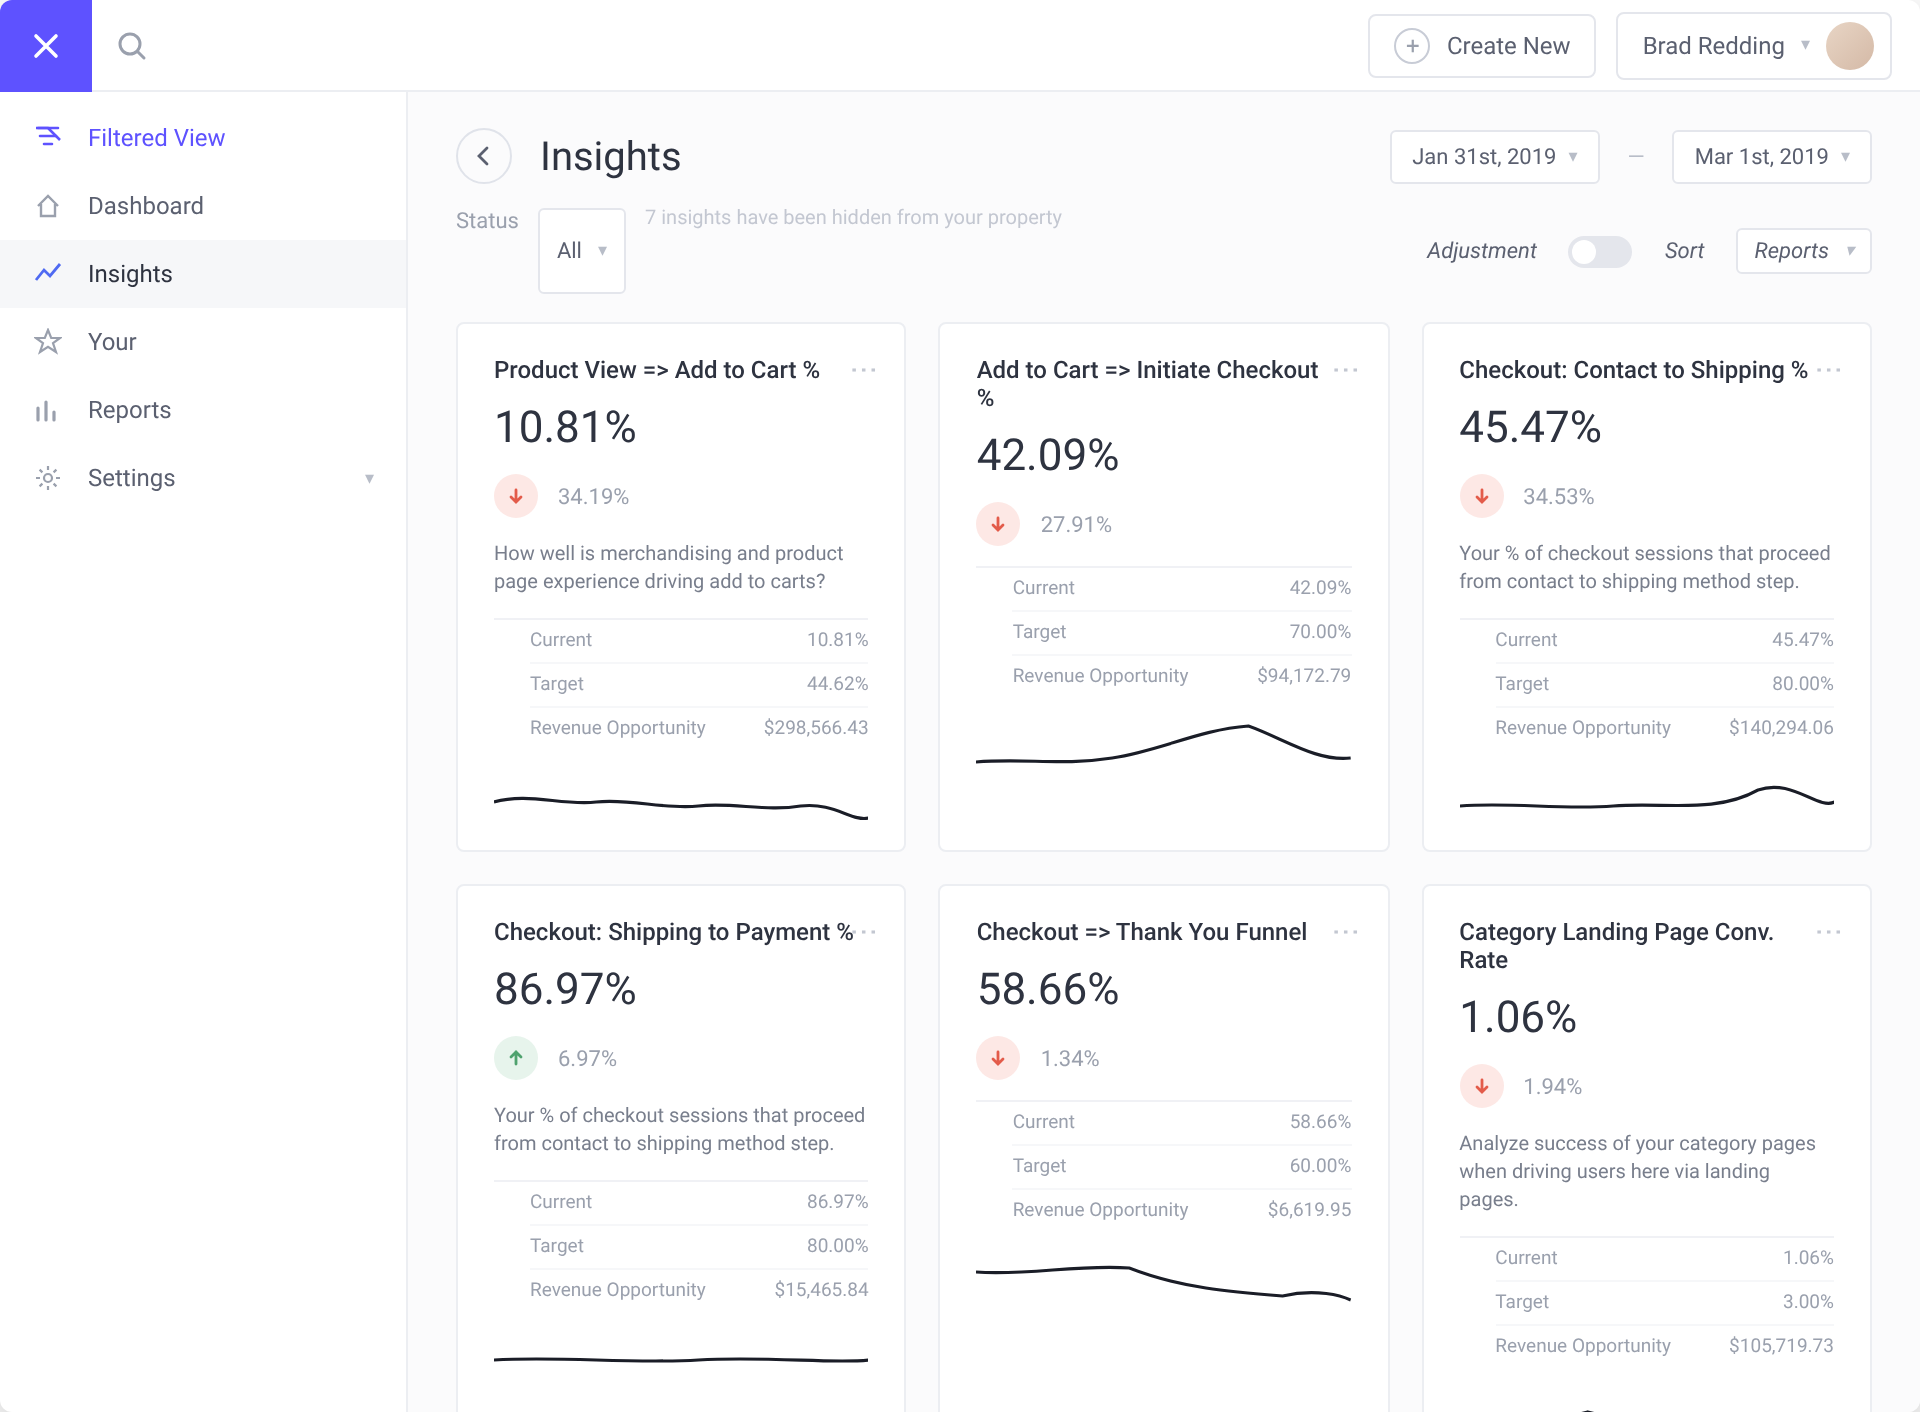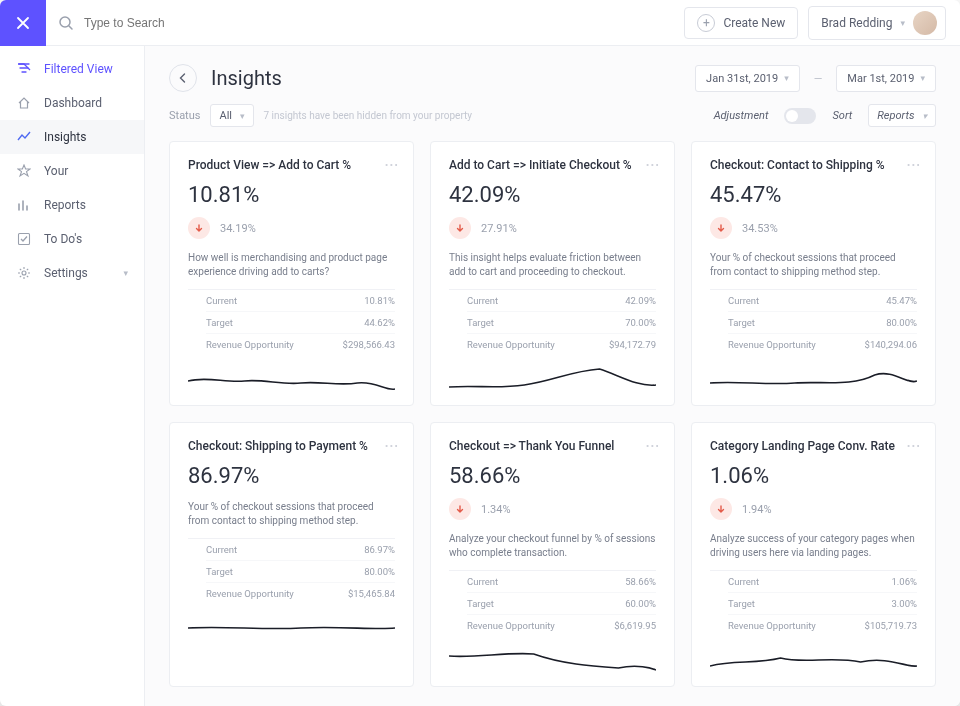--- a/index.html
+++ b/index.html
@@ -11,40 +11,40 @@
 .close-box { width: 46px; height: 46px; background: #5e52ff; display: flex; align-items: center; justify-content: center; color: #fff; }
 .search-wrap { display: flex; align-items: center; flex: 1; padding-left: 12px; gap: 10px; color: #9aa0ad; }
 .search-input { border: none; outline: none; font-size: 12px; color: #9aa0ad; flex: 1; background: transparent; }
 .create-btn { display: flex; align-items: center; gap: 8px; border: 1px solid #e4e6ec; border-radius: 4px; padding: 6px 12px; margin-right: 10px; font-size: 12px; color: #5b6070; cursor: pointer; }
 .create-btn .plus-circ { width: 18px; height: 18px; border: 1px solid #c8ccd6; border-radius: 50%; display: flex; align-items: center; justify-content: center; color: #9aa0ad; font-size: 12px; line-height: 1; }
 .user-box { display: flex; align-items: center; gap: 8px; border: 1px solid #e4e6ec; border-radius: 4px; padding: 4px 8px 4px 12px; margin-right: 14px; font-size: 12px; color: #5b6070; cursor: pointer; }
 .avatar { width: 24px; height: 24px; border-radius: 50%; background: linear-gradient(135deg,#e8d5c5,#d4b9a6); }
 
 
 .body { display: flex; height: calc(100% - 46px); }
-.sidebar { width: 145px; border-right: 1px solid #eceef2; padding-top: 6px; }
+.sidebar { width: 204px; border-right: 1px solid #eceef2; padding-top: 6px; }
 .side-item { display: flex; align-items: center; gap: 12px; padding: 9px 16px; font-size: 12px; color: #5b6070; cursor: pointer; }
 .side-item.filtered { color: #5e52ff; }
 .side-item.active { background: #f6f7f9; color: #2e3340; }
 .side-icon { width: 16px; height: 16px; display: flex; align-items: center; justify-content: center; color: #9aa0ad; flex-shrink: 0; }
 .side-item.filtered .side-icon { color: #5e52ff; }
 .side-chev { margin-left: auto; color: #b8bdc8; }
 
 
 .main { flex: 1; background: #fbfbfc; overflow-y: auto; }
 .main-header { display: flex; align-items: center; padding: 18px 24px 12px 24px; gap: 14px; }
 .back-circ { width: 28px; height: 28px; border: 1px solid #e0e3ea; border-radius: 50%; display: flex; align-items: center; justify-content: center; color: #5b6070; cursor: pointer; }
 .page-title { font-size: 20px; font-weight: 400; color: #2e3340; }
 .date-group { margin-left: auto; display: flex; align-items: center; gap: 14px; font-size: 11px; color: #5b6070; }
 .date-box { border: 1px solid #e4e6ec; background: #fff; border-radius: 3px; padding: 6px 10px; display: flex; align-items: center; gap: 6px; cursor: pointer; }
 .dash { color: #b8bdc8; }
 
-.filter-row { display: flex; align-items: center; padding: 0 24px 14px 24px; font-size: 11px; color: #9aa0ad; gap: 10px; }
+.filter-row { display: flex; padding: 0 24px 14px 24px; font-size: 11px; color: #9aa0ad; gap: 10px; }
 .status-label { color: #9aa0ad; }
-.status-sel { border: 1px solid #e4e6ec; background: #fff; border-radius: 3px; padding: 4px 8px; display: flex; align-items: center; gap: 8px; color: #5b6070; cursor: pointer; }
+.status-sel { border: 1px solid #e4e6ec; background: #fff; border-radius: 3px; padding: 14px 8px; display: flex; align-items: center; gap: 8px; color: #5b6070; cursor: pointer; }
 .hidden-note { color: #c3c7d1; font-size: 10px; }
 .filter-right { margin-left: auto; display: flex; align-items: center; gap: 16px; font-style: italic; }
 .adj-label, .sort-label { color: #5b6070; font-size: 11px; }
 .toggle { width: 32px; height: 16px; border-radius: 10px; background: #e4e6ec; position: relative; cursor: pointer; }
 .toggle::after { content:""; position: absolute; left: 2px; top: 2px; width: 12px; height: 12px; background: #fff; border-radius: 50%; }
 .sort-sel { border: 1px solid #e4e6ec; background: #fff; border-radius: 3px; padding: 4px 8px; display: flex; align-items: center; gap: 8px; color: #5b6070; cursor: pointer; }
 
 
 .cards { display: grid; grid-template-columns: repeat(3, 1fr); gap: 16px; padding: 0 24px 24px 24px; }
 .card { background: #fff; border: 1px solid #eceef2; border-radius: 4px; padding: 16px 18px 10px 18px; position: relative; }
@@ -76,21 +76,20 @@
     <div class="close-box">
       <svg width="14" height="14" viewBox="0 0 14 14">
           <path d="M2 2 L12 12 M12 2 L2 12" stroke="#fff" stroke-width="1.8" stroke-linecap="round"></path>
         </svg>
     </div>
     <div class="search-wrap">
       <svg width="16" height="16" viewBox="0 0 16 16">
           <circle cx="7" cy="7" r="5" fill="none" stroke="#9aa0ad" stroke-width="1.5"></circle>
           <path d="M11 11 L14 14" stroke="#9aa0ad" stroke-width="1.5" stroke-linecap="round"></path>
         </svg>
-      <input class="search-input" placeholder="Type to Search" style="">
     </div>
     <div class="create-btn">
       <span class="plus-circ">+</span>
       <span>Create New</span>
     </div>
     <div class="user-box">
       <span>Brad Redding</span>
       <span class="chev-sm">▾</span>
       <span class="avatar"></span>
     </div>
@@ -132,29 +131,20 @@
           </span>
         <span>Your</span>
       </div>
       <div class="side-item">
         <span class="side-icon">
             <svg width="14" height="14" viewBox="0 0 14 14">
               <path d="M2 12 V6 M6 12 V3 M10 12 V8" stroke="currentColor" stroke-width="1.6" stroke-linecap="round"></path>
             </svg>
           </span>
         <span>Reports</span>
-      </div>
-      <div class="side-item">
-        <span class="side-icon">
-            <svg width="14" height="14" viewBox="0 0 14 14">
-              <rect x="1.5" y="1.5" width="11" height="11" rx="1" fill="none" stroke="currentColor" stroke-width="1.1"></rect>
-              <path d="M4 7 L6 9 L10 4.5" fill="none" stroke="currentColor" stroke-width="1.3"></path>
-            </svg>
-          </span>
-        <span>To Do's</span>
       </div>
       <div class="side-item">
         <span class="side-icon">
             <svg width="14" height="14" viewBox="0 0 14 14">
               <circle cx="7" cy="7" r="2" fill="none" stroke="currentColor" stroke-width="1.1"></circle>
               <path d="M7 1 V3 M7 11 V13 M1 7 H3 M11 7 H13 M2.8 2.8 L4.2 4.2 M9.8 9.8 L11.2 11.2 M11.2 2.8 L9.8 4.2 M4.2 9.8 L2.8 11.2" stroke="currentColor" stroke-width="1.1"></path>
             </svg>
           </span>
         <span>Settings</span>
         <span class="side-chev chev-sm">▾</span>
@@ -241,21 +231,20 @@
     </div>
     <div class="big-val">42.09%</div>
     <div class="change-row">
       <div class="chg-badge down">
                 <svg width="10" height="10" viewBox="0 0 10 10">
                   <path d="M5 2 V8 M2.5 5.5 L5 8 L7.5 5.5" fill="none" stroke="currentColor" stroke-width="1.4" stroke-linecap="round"></path>
                 </svg>
               </div>
       <div class="chg-val">27.91%</div>
     </div>
-    <div class="desc">This insight helps evaluate friction between add to cart and proceeding to checkout.</div>
     <div class="stats">
       <div class="stat-row">
                 <span>Current</span>
                 <span>42.09%</span>
               </div>
       <div class="stat-row">
                 <span>Target</span>
                 <span>70.00%</span>
               </div>
       <div class="stat-row">
@@ -299,20 +288,28 @@
     <div class="spark"><svg viewBox="0 0 220 34" preserveAspectRatio="none">
                 <path d="M0 22 C30 20 60 24 90 22 C120 20 150 26 175 14 C195 8 210 24 220 20"></path>
               </svg></div>
   </div>
           <div class="card">
     <div class="card-title-row">
       <div class="card-title">Checkout: Shipping to Payment %</div>
       <div class="card-menu">⋮</div>
     </div>
     <div class="big-val">86.97%</div>
+    <div class="change-row">
+      <div class="chg-badge up">
+                <svg width="10" height="10" viewBox="0 0 10 10">
+                  <path d="M5 8 V2 M2.5 4.5 L5 2 L7.5 4.5" fill="none" stroke="currentColor" stroke-width="1.4" stroke-linecap="round"></path>
+                </svg>
+              </div>
+      <div class="chg-val">6.97%</div>
+    </div>
     <div class="desc">Your % of checkout sessions that proceed from contact to shipping method step.</div>
     <div class="stats">
       <div class="stat-row">
                 <span>Current</span>
                 <span>86.97%</span>
               </div>
       <div class="stat-row">
                 <span>Target</span>
                 <span>80.00%</span>
               </div>
@@ -332,21 +329,20 @@
     </div>
     <div class="big-val">58.66%</div>
     <div class="change-row">
       <div class="chg-badge down">
                 <svg width="10" height="10" viewBox="0 0 10 10">
                   <path d="M5 2 V8 M2.5 5.5 L5 8 L7.5 5.5" fill="none" stroke="currentColor" stroke-width="1.4" stroke-linecap="round"></path>
                 </svg>
               </div>
       <div class="chg-val">1.34%</div>
     </div>
-    <div class="desc">Analyze your checkout funnel by % of sessions who complete transaction.</div>
     <div class="stats">
       <div class="stat-row">
                 <span>Current</span>
                 <span>58.66%</span>
               </div>
       <div class="stat-row">
                 <span>Target</span>
                 <span>60.00%</span>
               </div>
       <div class="stat-row">

